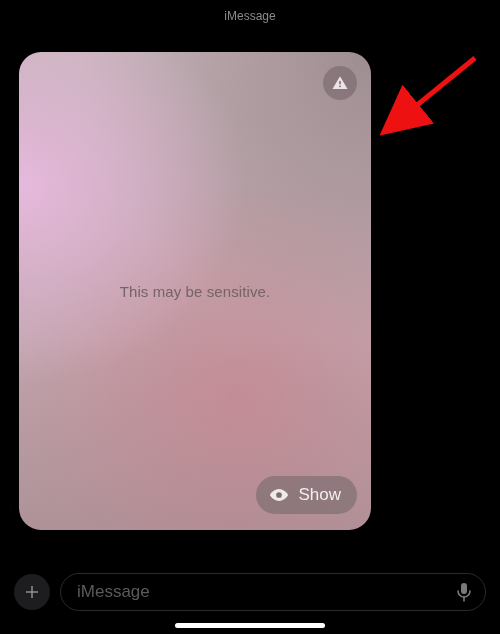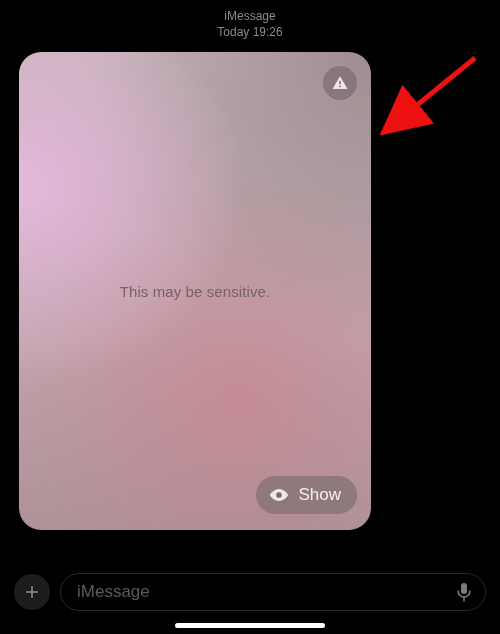--- a/index.html
+++ b/index.html
@@ -153,21 +153,20 @@
       top: 48px;
       pointer-events: none;
     }
     svg { display: block; }
   </style>
 </head>
 <body>
 
 <div class="header">
   <span class="line1">iMessage</span>
-  <span class="line2">Today 19:26</span>
 </div>
 
 <div class="bubble-wrap">
   <div class="tail"></div>
   <div class="bubble">
     <div class="warning-badge">
       <span>
         <svg width="18" height="18" viewBox="0 0 24 24">
           <path d="M12 3 L22 20 H2 Z" fill="#ece5e7"></path>
           <rect x="11" y="9" width="2" height="5" rx="1" fill="#7a686c"></rect>

